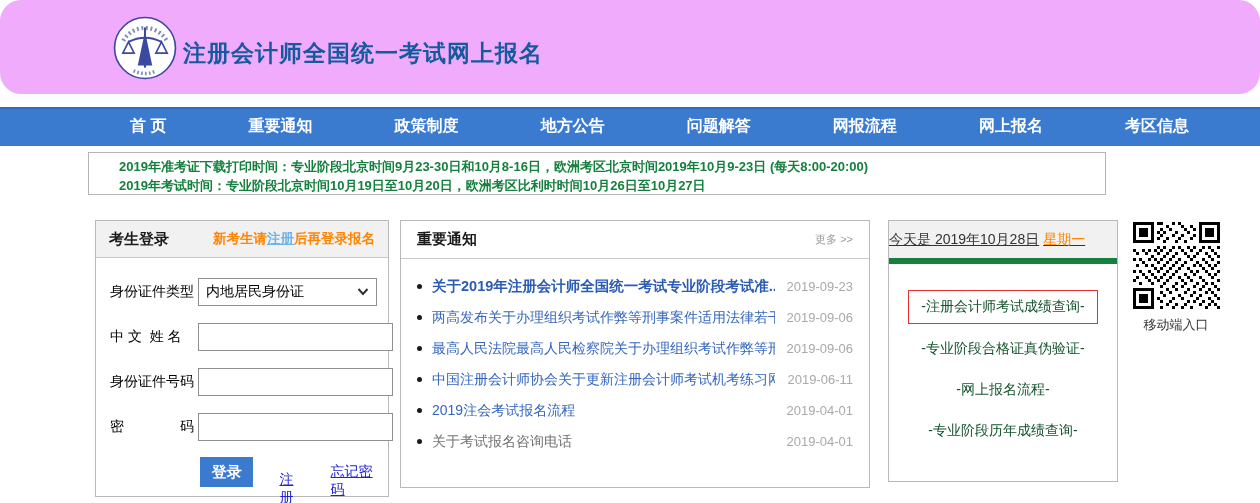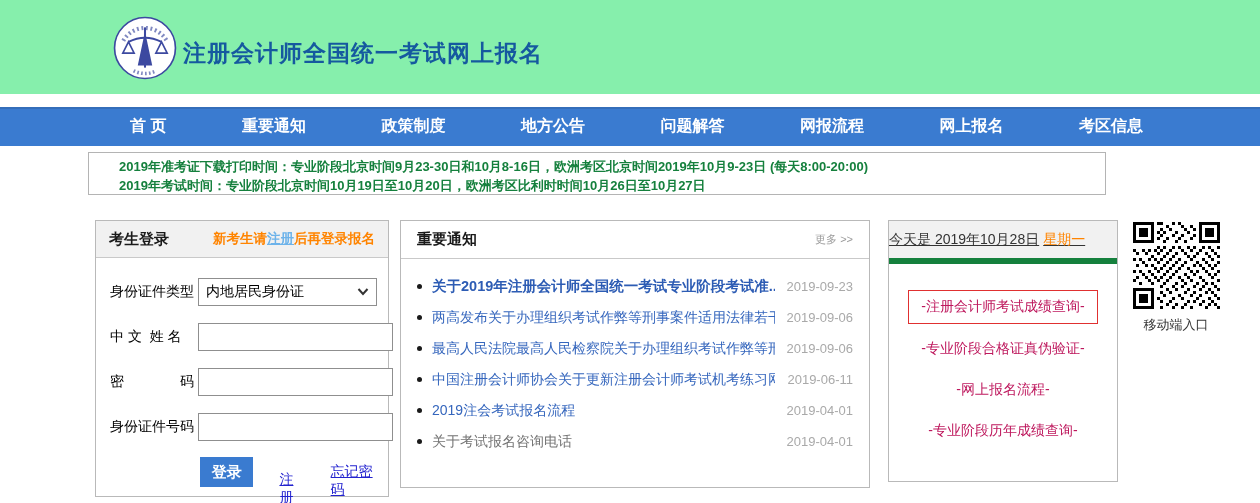--- a/index.html
+++ b/index.html
@@ -1,29 +1,29 @@
 <!DOCTYPE html>
 <html><head>
 <meta charset="utf-8">
 <style>
   html,body{margin:0;padding:0;background:#fff;}
   .page{position:relative;width:1260px;height:503px;background:#fff;overflow:hidden;
         font-family:"Liberation Sans","DejaVu Sans",sans-serif;color:#000;}
 
   
-  .header{position:absolute;left:0;top:0;width:100%;height:94px;background:#86efac;}
+  .header{position:absolute;left:0;top:0;width:100%;height:94px;background:#f0abfc;border-radius:21px;}
   .logo{position:absolute;left:113px;top:16px;width:64px;height:64px;}
   .site-title{position:absolute;left:183px;top:38px;font-size:23px;font-weight:bold;
               color:#15599f;letter-spacing:1px;white-space:nowrap;}
 
   
   .navbar{position:absolute;left:0;top:107px;width:100%;height:39px;background:#3a7bd0;
           box-shadow:inset 0 2px 0 rgba(0,0,0,.10);}
   .navbar ul{list-style:none;margin:0;display:flex;justify-content:space-between;
-             padding:0 117px 0 130px;height:39px;align-items:center;}
+             padding:0 71px 0 130px;height:39px;align-items:center;}
   .navbar a{color:#fff;font-size:16px;font-weight:bold;text-decoration:none;white-space:pre;cursor:pointer;}
 
   
   .notice-bar{position:absolute;left:88px;top:152px;width:1018px;height:43px;
               border:1px solid #b4b4b4;background:#fff;box-sizing:border-box;
               padding:4px 0 0 30px;}
   .notice-bar p{margin:0;font-size:13px;font-weight:bold;line-height:19px;color:#15803d;white-space:nowrap;}
 
   
   .panel{position:absolute;background:#fff;border:1px solid #b9b9b9;box-sizing:border-box;}
@@ -63,21 +63,21 @@
   .n-link.em{font-weight:bold;color:#2d5cb4;font-size:14.5px;}
   .n-link.plain{color:#737373;}
   .n-date{font-size:13px;color:#a9a9a9;margin-left:12px;flex-shrink:0;}
 
   
   .today-panel{left:888px;top:220px;width:230px;height:262px;}
   .today-head{height:37px;display:flex;align-items:center;justify-content:flex-start;
               background:#f1f1f1;border-bottom:6px solid #15803d;font-size:14px;color:#333;text-decoration:underline;}
   .today-head .wd{color:#ff8400;margin-left:4px;}
   .quick-links{display:flex;flex-direction:column;align-items:center;padding-top:26px;}
-  .q-link{font-size:14px;color:#be185d;text-decoration:none;cursor:pointer;display:block;}
+  .q-link{font-size:14px;color:#14532d;text-decoration:none;cursor:pointer;display:block;}
   .red-box{border:1px solid #e03030;padding:7px 12px;margin-bottom:16px;}
   .quick-links > .q-link{margin-bottom:23px;}
 
   
   .mobile-entry{position:absolute;left:1128px;top:222px;width:96px;text-align:center;}
   .qr{width:87px;height:87px;display:block;margin:0 auto;}
   .mobile-label{margin-top:7px;font-size:13px;color:#333;}
 </style>
 </head>
 <body>
@@ -129,26 +129,26 @@
           <svg width="12" height="8" viewBox="0 0 12 8">
             <polyline points="1.5,1 6,6 10.5,1" fill="none" stroke="#333" stroke-width="2"></polyline>
           </svg>
         </div>
       </div>
       <div class="form-row">
         <label>中 文  姓 名</label>
         <input class="tinput" type="text" style="">
       </div>
       <div class="form-row">
+        <label>身份证件号码</label>
+        <input class="tinput" type="text" style="">
+      </div>
+      <div class="form-row">
         <label>密　　　　码</label>
         <input class="tinput" type="password" style="">
-      </div>
-      <div class="form-row">
-        <label>身份证件号码</label>
-        <input class="tinput" type="text" style="">
       </div>
       <div class="btn-row">
         <button class="login-btn">登录</button>
         <a class="form-link reg-link">注册</a>
         <a class="form-link forgot-link">忘记密码</a>
       </div>
     </div>
   </div>
 
   <div class="panel notices-panel">

